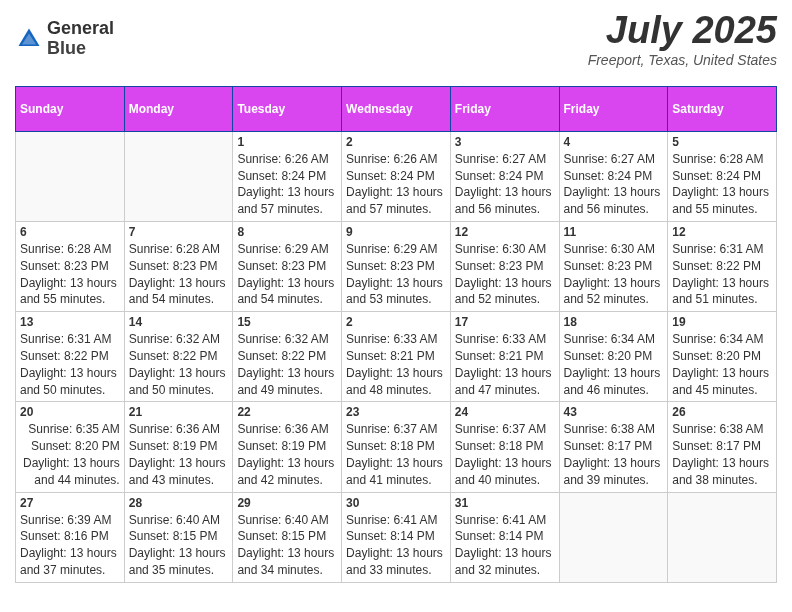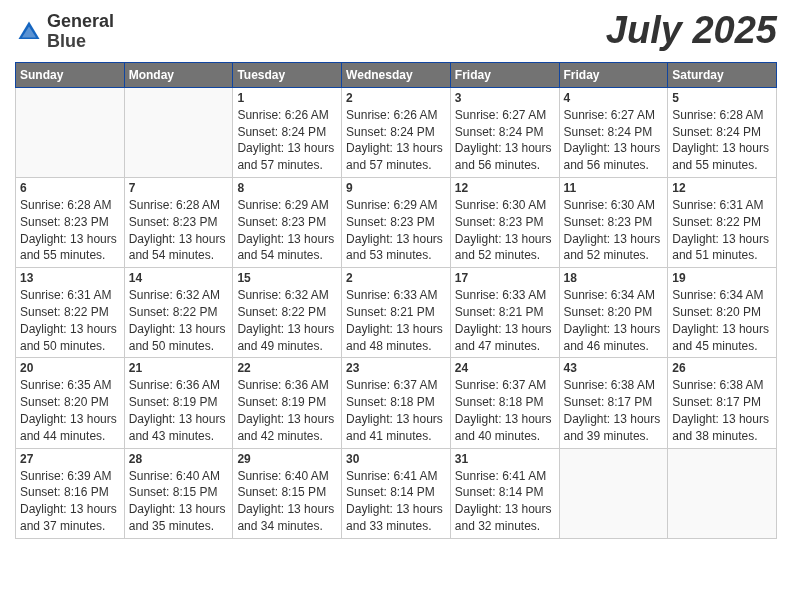--- a/index.html
+++ b/index.html
@@ -12,22 +12,22 @@
     }
     .page {
       width: 792px;
       min-height: 612px;
       background: #fff;
       padding: 10px 15px 10px 15px;
     }
     .header {
       display: flex;
       justify-content: space-between;
-      align-items: flex-end;
-      margin-bottom: 10px;
+      align-items: center;
+      margin-bottom: 18px;
     }
     .logo {
       display: flex;
       align-items: center;
       gap: 4px;
     }
     .logo-text {
       font-size: 18px;
       font-weight: bold;
       line-height: 1.1;
@@ -51,25 +51,25 @@
     .location {
       font-size: 14px;
       color: #555;
     }
     .calendar {
       width: 100%;
       border-collapse: collapse;
       border: 1px solid #ccc;
     }
     .calendar th {
-      background: #737373;
+      background: #d946ef;
       color: #fff;
       font-size: 12px;
       font-weight: bold;
-      padding: 5px 4px;
+      padding: 15px 4px;
       text-align: left;
       border: 1px solid #1045a0;
       margin-left: 21px;
     }
     .calendar td {
       border: 1px solid #ccc;
       vertical-align: top;
       padding: 3px 4px;
       font-size: 10px;
       color: #333;
@@ -103,20 +103,21 @@
         <polygon points="20,5 35,30 5,30" fill="#1565c0"></polygon>
         <polygon points="20,12 30,28 10,28" fill="#fff" opacity="0.3"></polygon>
       </svg>
       <div class="logo-text">
         <span class="general">General</span><br>
         <span class="blue">Blue</span>
       </div>
     </div>
     <div class="title-block">
       <div class="month-year">July 2025</div>
+      <div class="location">Freeport, Texas, United States</div>
     </div>
   </div>
 
   <table class="calendar">
     <thead>
       <tr>
       <th>Sunday</th>
           <th>Monday</th>
           <th>Tuesday</th>
           <th>Wednesday</th>
@@ -244,21 +245,21 @@
           <td>
             <span class="day-num">19</span>
             <div class="day-info" style="white-space: pre-line;">Sunrise: 6:34 AM
 Sunset: 8:20 PM
 Daylight: 13 hours and 45 minutes.</div>
           </td>
         </tr>
         <tr>
           <td>
             <span class="day-num">20</span>
-            <div class="day-info" style="white-space: pre-line;">Sunrise: 6:35 AM
+            <div class="day-info" style="white-space: pre-line; text-align: right;">Sunrise: 6:35 AM
 Sunset: 8:20 PM
 Daylight: 13 hours and 44 minutes.</div>
           </td>
           <td>
             <span class="day-num">21</span>
             <div class="day-info" style="white-space: pre-line;">Sunrise: 6:36 AM
 Sunset: 8:19 PM
 Daylight: 13 hours and 43 minutes.</div>
           </td>
           <td>

